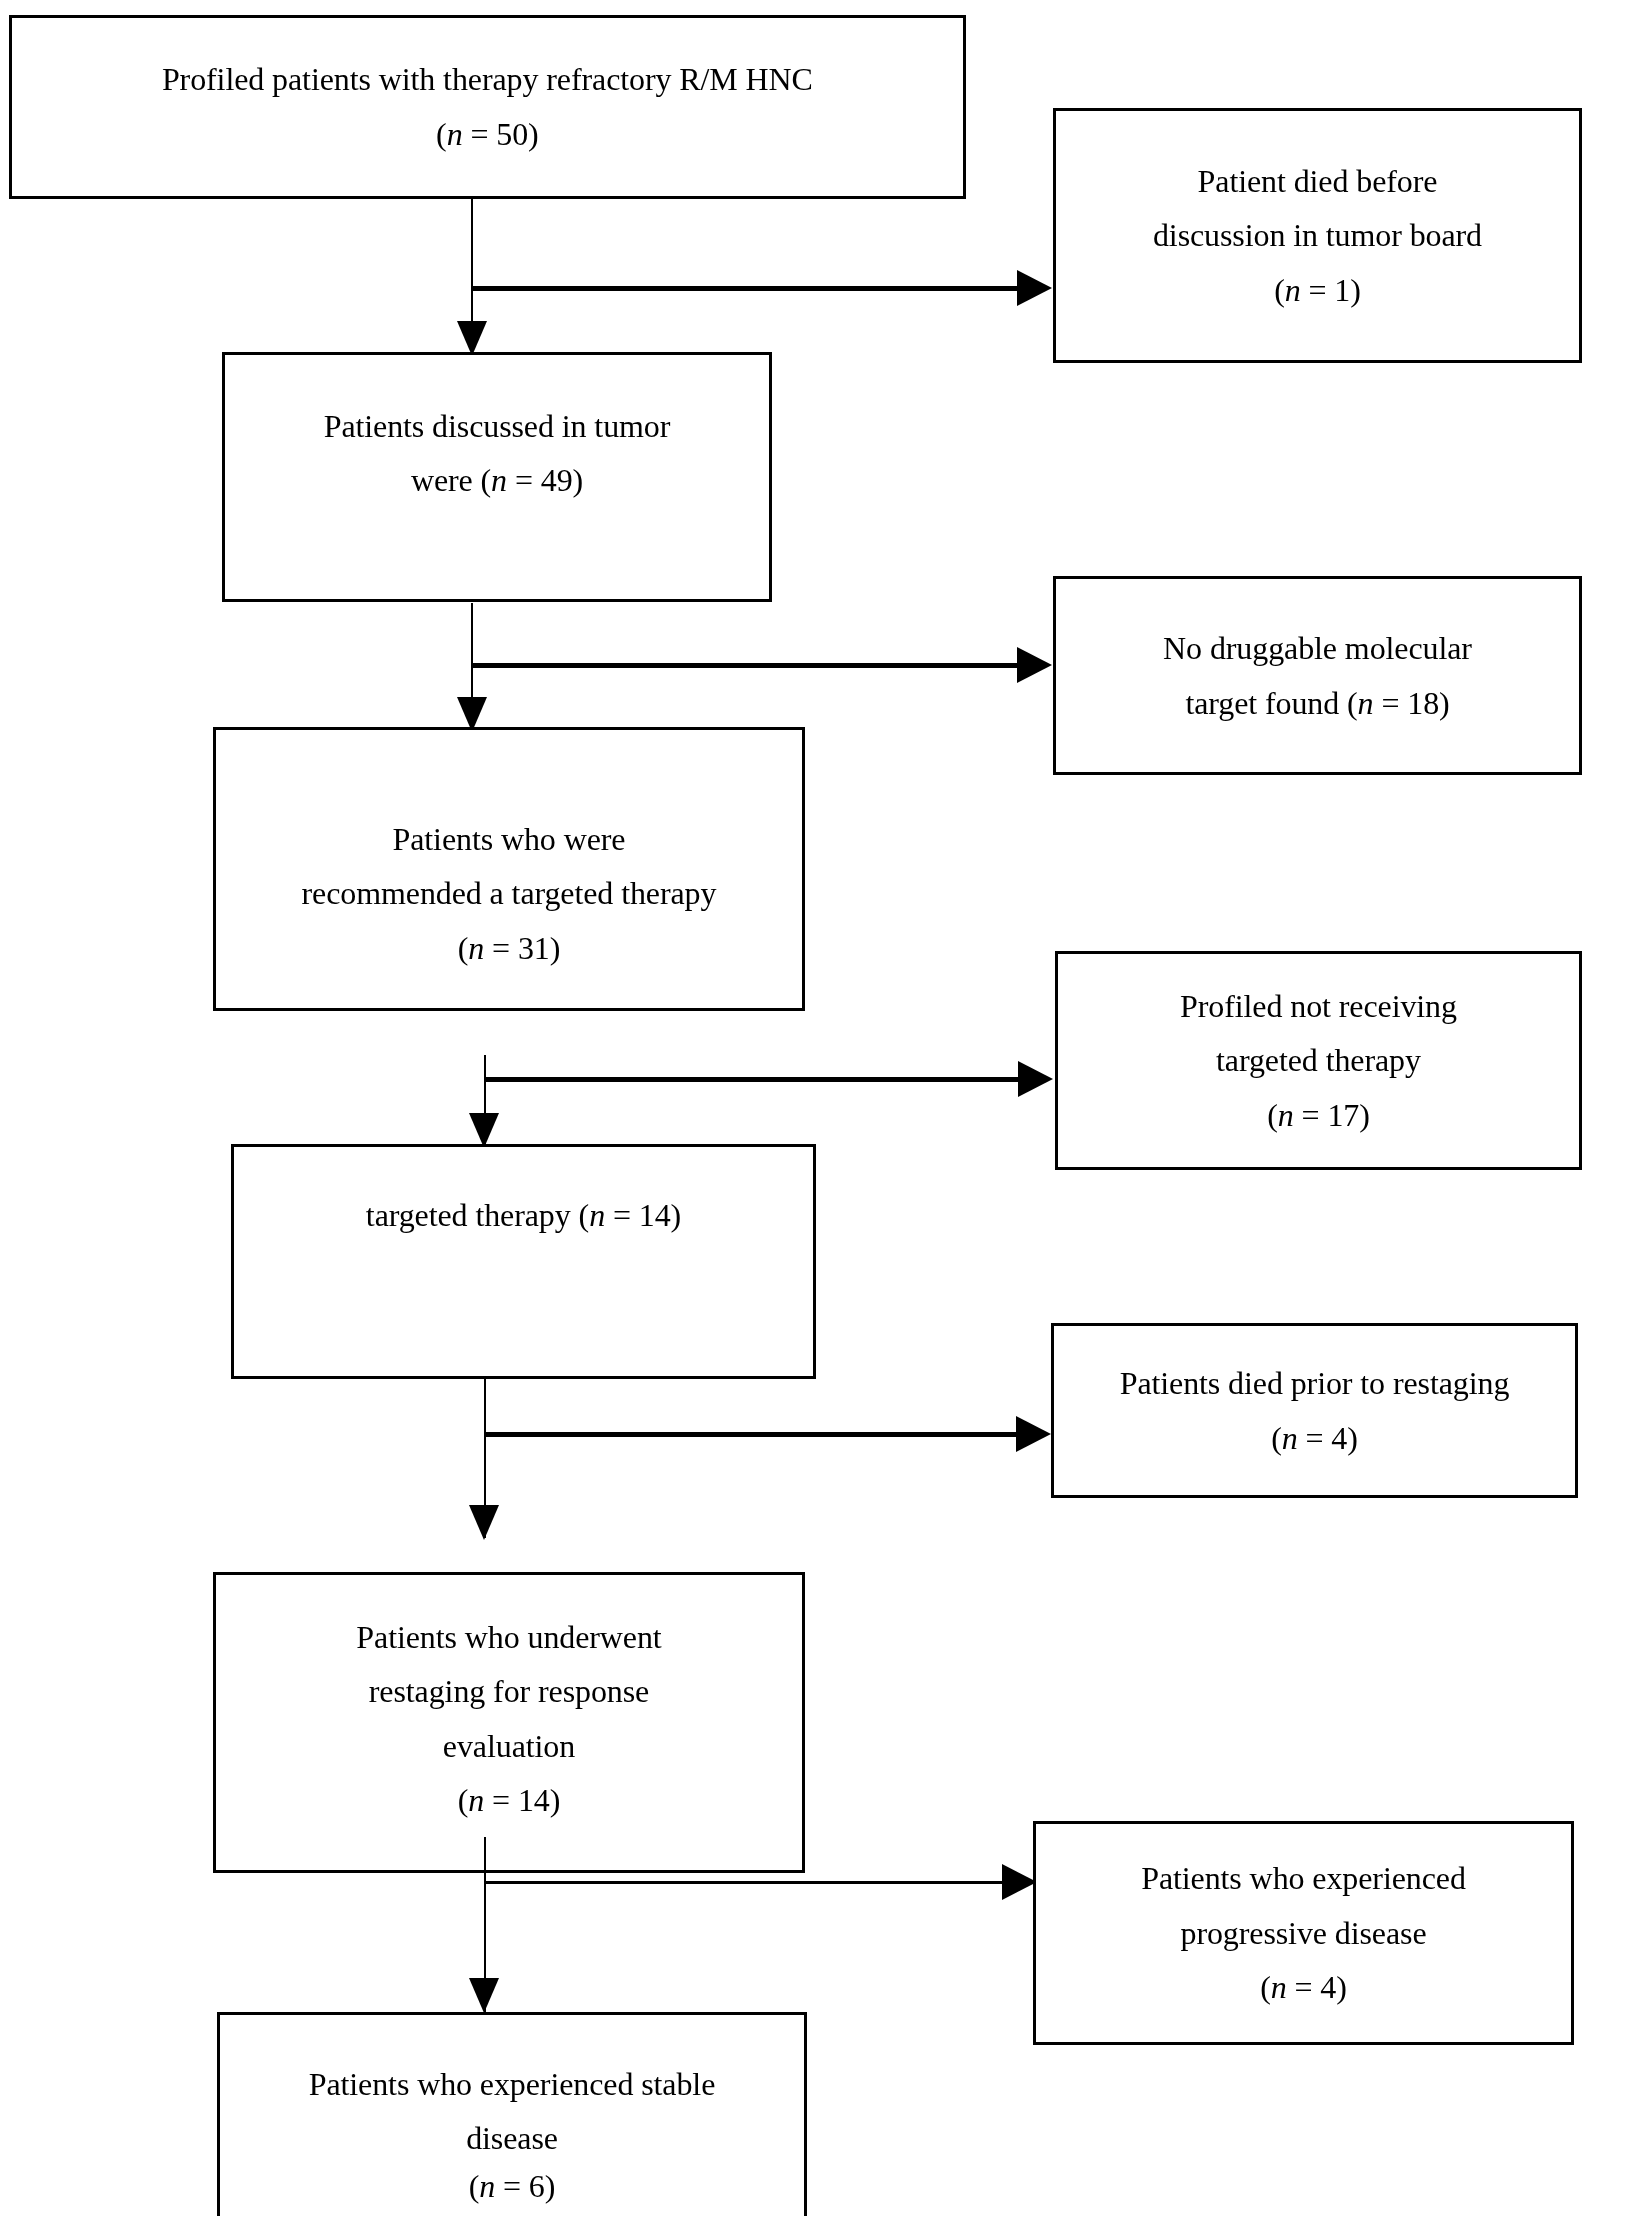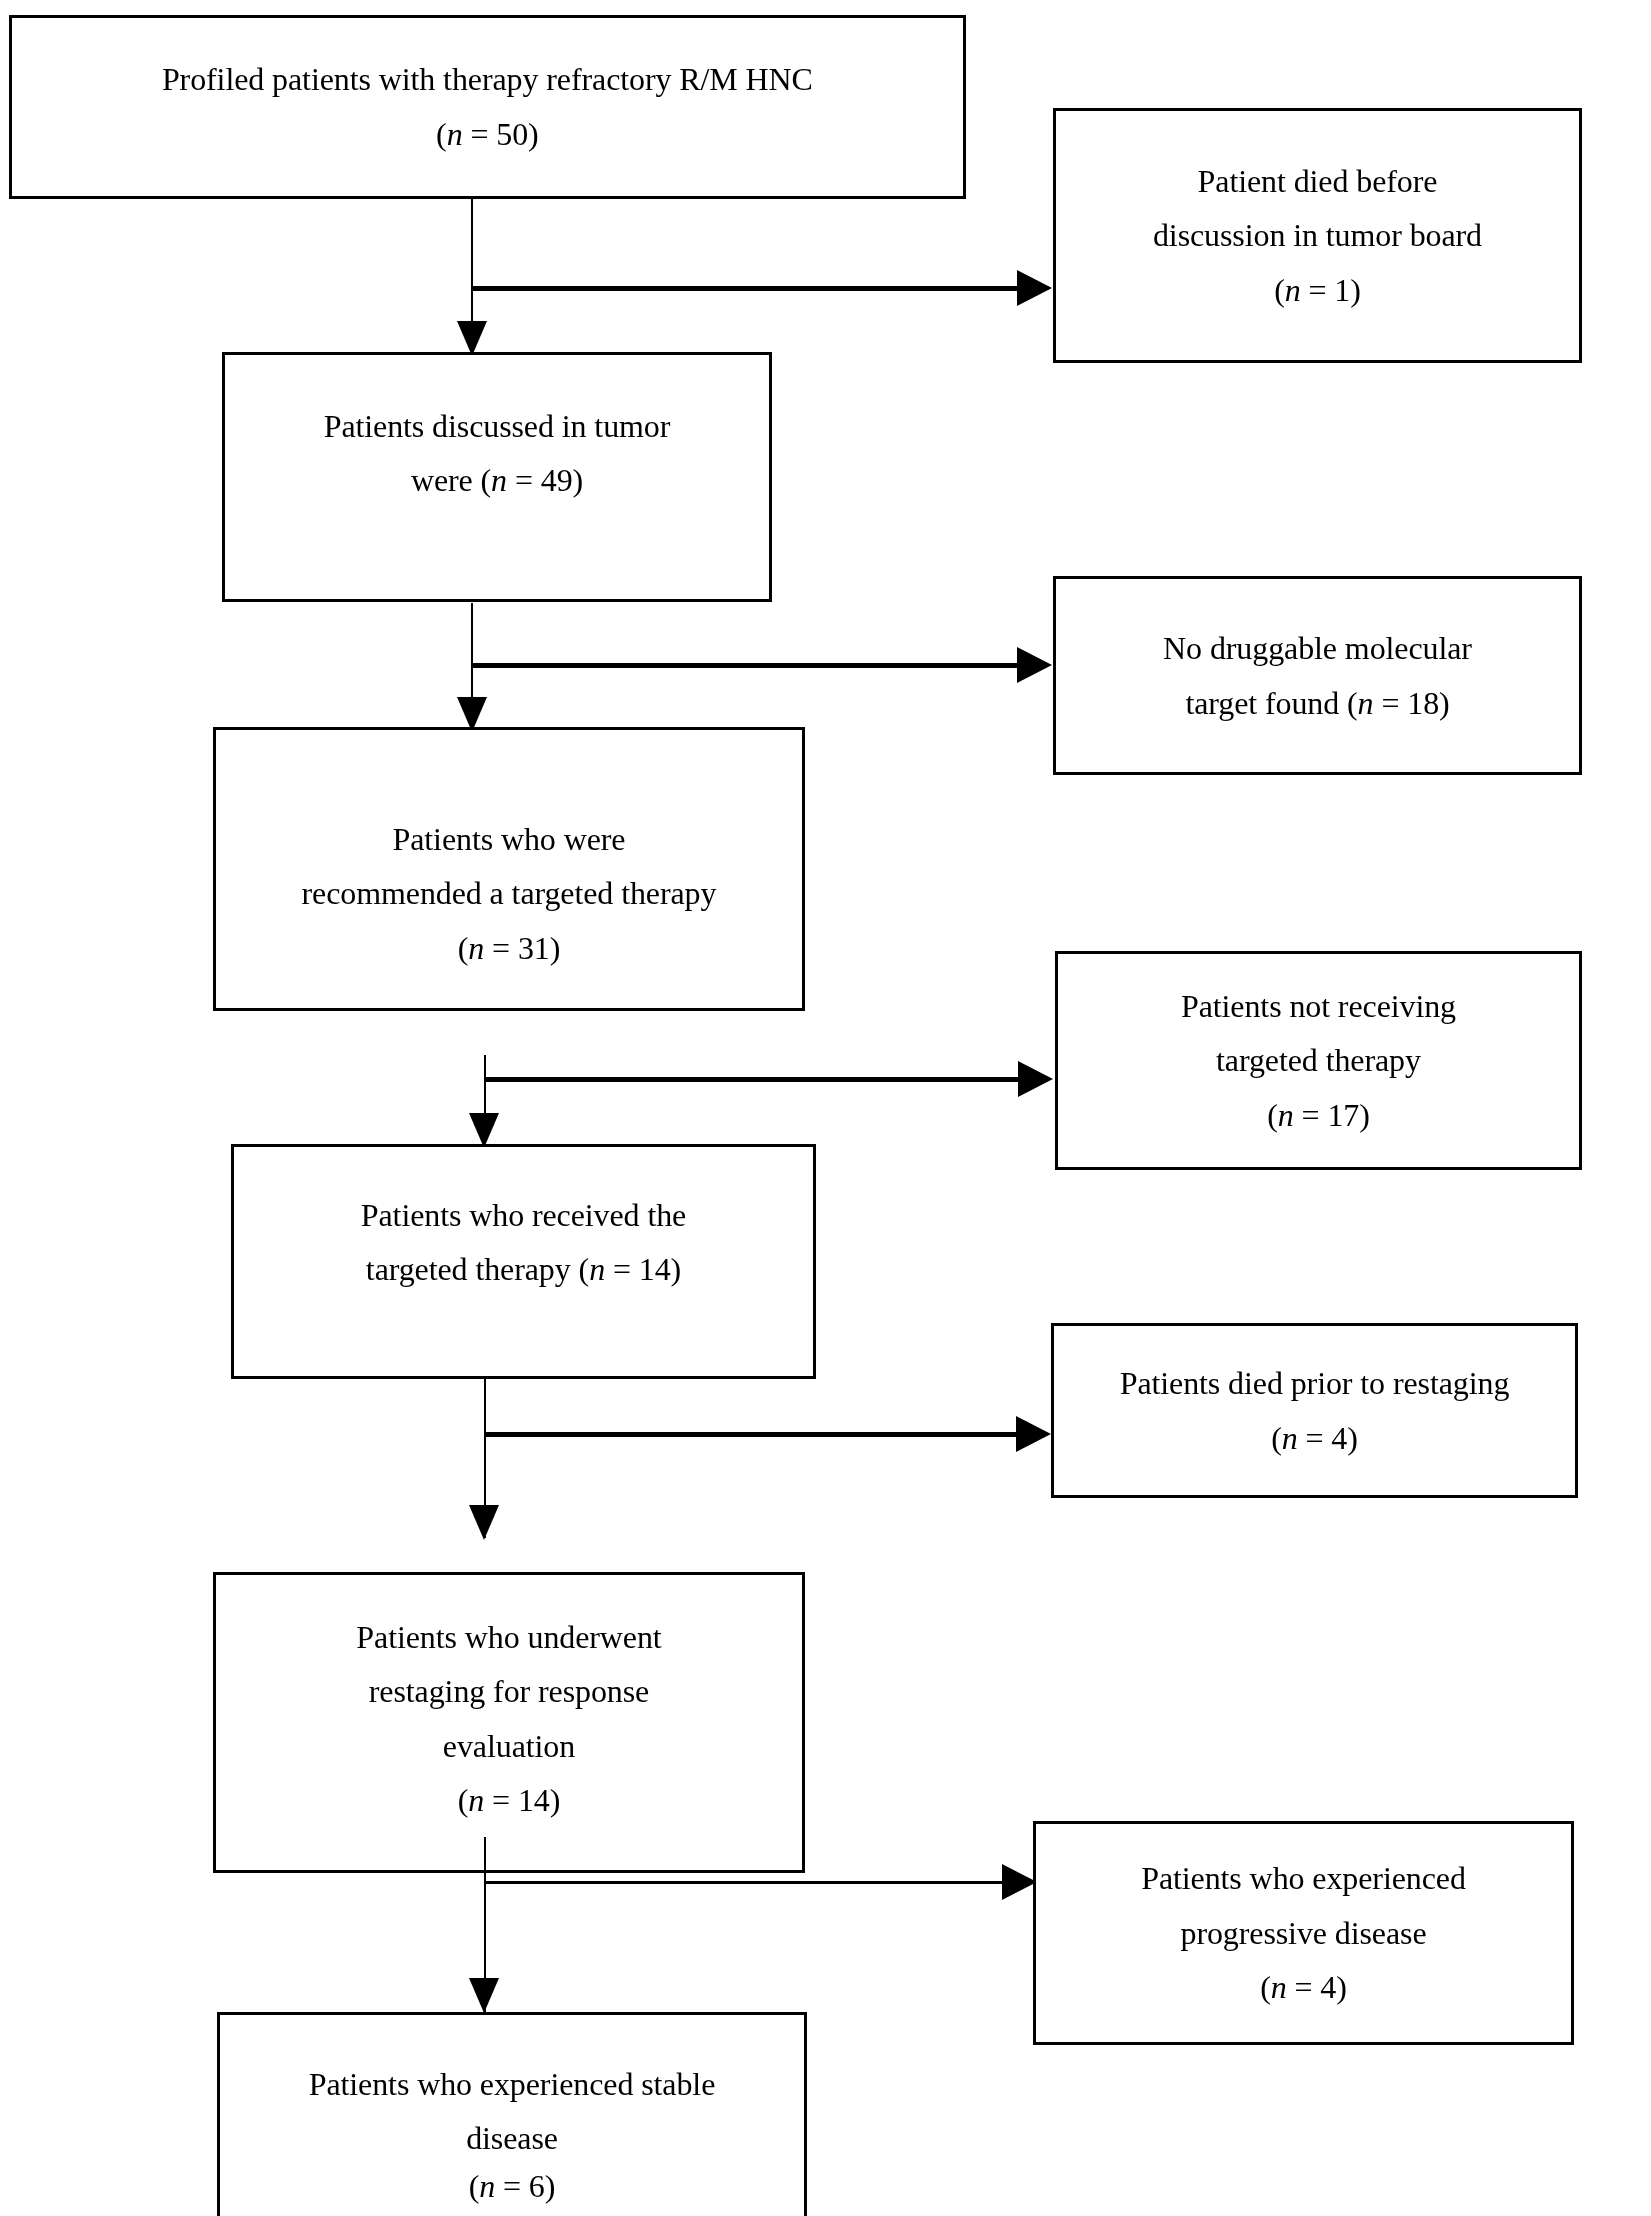--- a/index.html
+++ b/index.html
@@ -103,27 +103,26 @@
     <span class="ln">recommended a targeted therapy</span>
     <span class="ln"><span>(</span><span class="ital">n</span><span> = 31)</span></span>
   </div>
 
   <div class="vline" style="left:484px; top:1055px; height:89px;"></div>
   <div class="arrow-down" style="left:469px; top:1113px;"></div>
   <div class="hline" style="left:484px; top:1077px; width:534px;"></div>
   <div class="arrow-right" style="left:1018px; top:1061px;"></div>
 
   <div class="node" style="left:1055px; top:951px; width:527px; height:219px;">
-    <span class="ln">Patients not receiving</span>
+    <span class="ln">Profiled not receiving</span>
     <span class="ln">targeted therapy</span>
     <span class="ln"><span>(</span><span class="ital">n</span><span> = 17)</span></span>
   </div>
 
   <div class="node" style="left:231px; top:1144px; width:585px; height:235px; justify-content:flex-start; padding-top:41px;">
-    <span class="ln">Patients who received the</span>
     <span class="ln"><span>targeted therapy (</span><span class="ital">n</span><span> = 14)</span></span>
   </div>
 
   <div class="vline" style="left:484px; top:1379px; height:159px;"></div>
   <div class="arrow-down" style="left:469px; top:1505px;"></div>
   <div class="hline" style="left:484px; top:1432px; width:532px;"></div>
   <div class="arrow-right" style="left:1016px; top:1416px;"></div>
 
   <div class="node" style="left:1051px; top:1323px; width:527px; height:175px;align-items:flex-end;">
     <span class="ln">Patients died prior to restaging</span>

